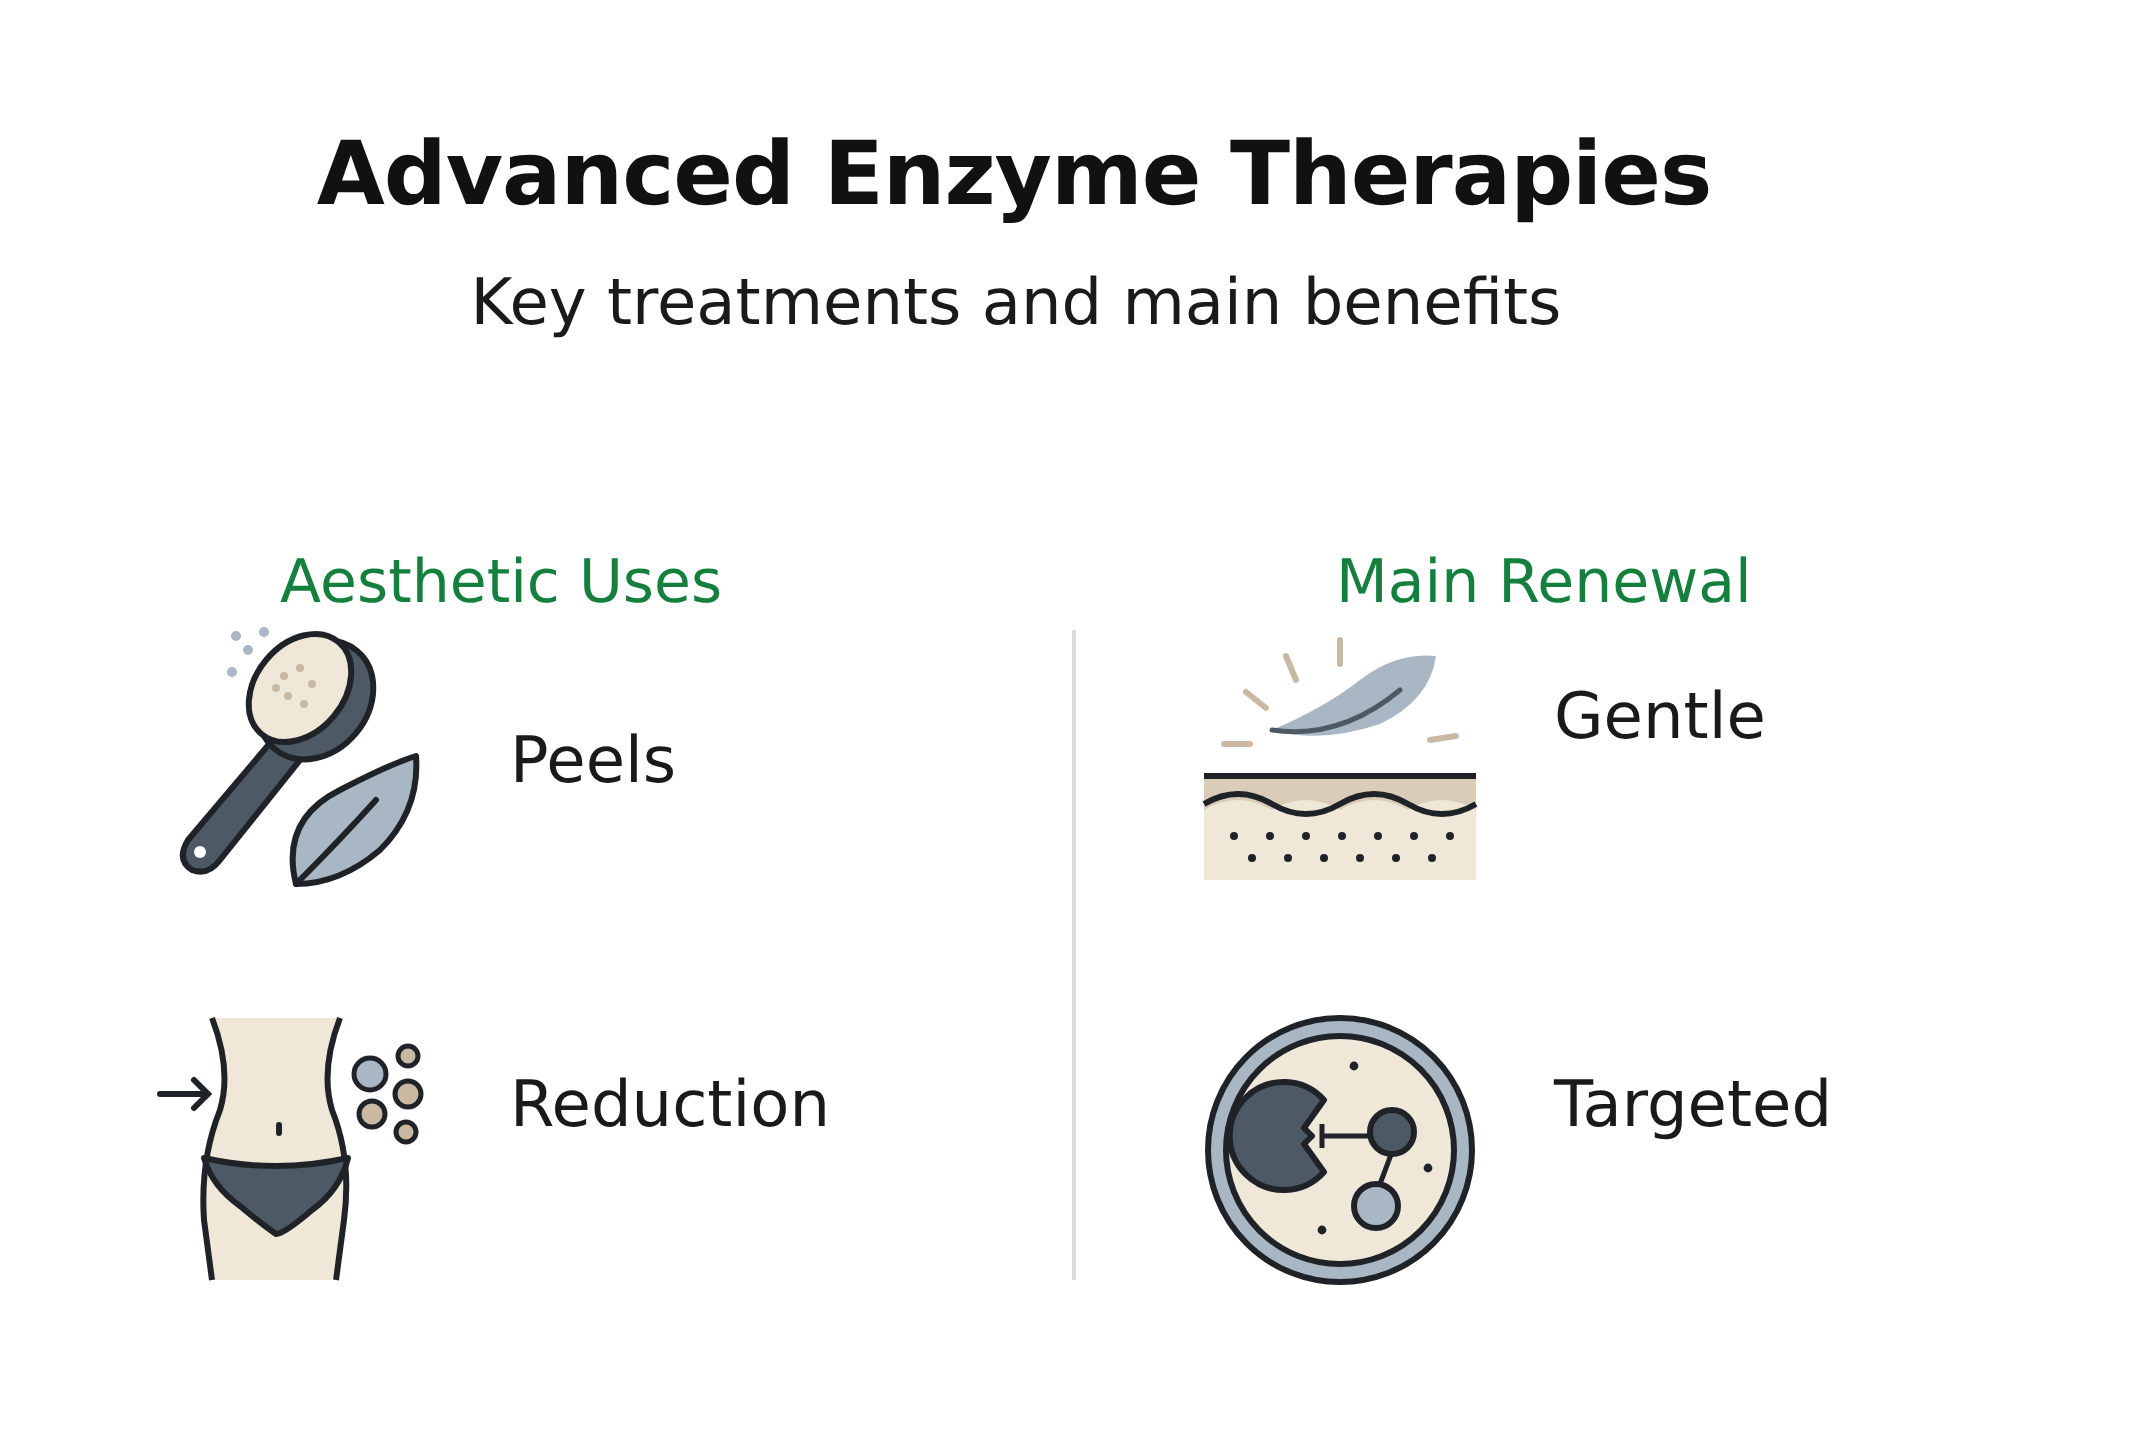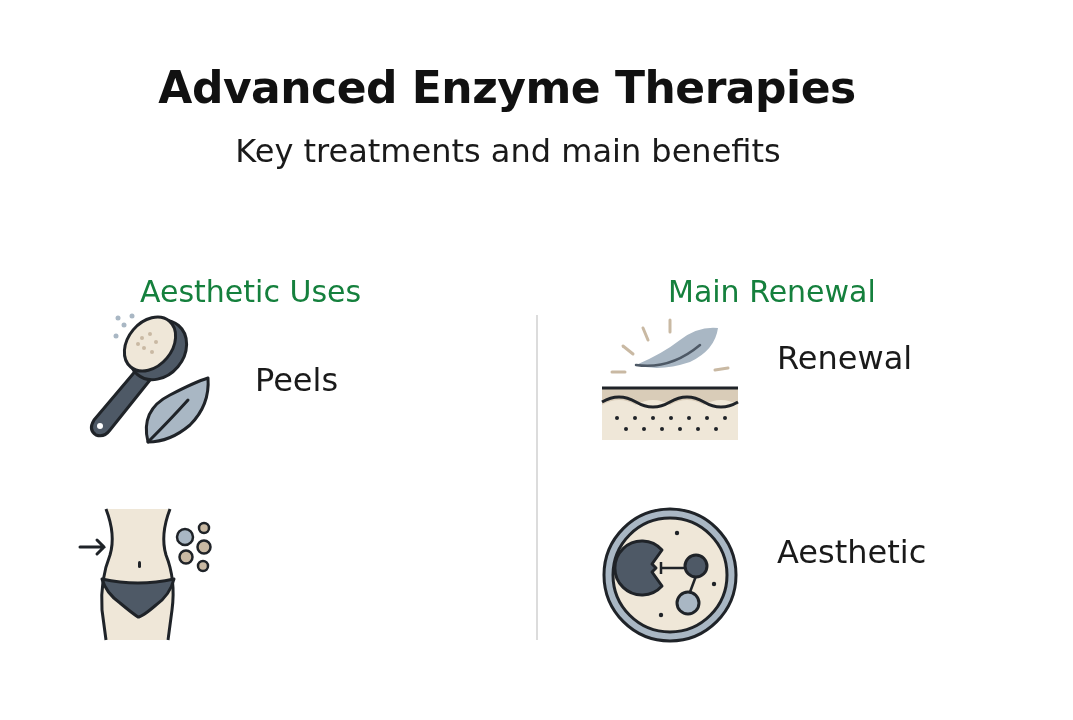--- a/index.html
+++ b/index.html
@@ -76,20 +76,21 @@
     <rect x="68" y="66" width="3" height="7" rx="1.5" fill="#1f2328"></rect>
     <path d="M10 52 L34 52 M27 45 L34 52 L27 59" fill="none" stroke="#1f2328" stroke-width="3" stroke-linecap="round"></path>
     <circle cx="115" cy="42" r="8" fill="#a9b7c4" stroke="#1f2328" stroke-width="2.5"></circle>
     <circle cx="134" cy="33" r="5" fill="#c9b9a3" stroke="#1f2328" stroke-width="2.5"></circle>
     <circle cx="134" cy="52" r="6.5" fill="#c9b9a3" stroke="#1f2328" stroke-width="2.5"></circle>
     <circle cx="116" cy="62" r="6.5" fill="#c9b9a3" stroke="#1f2328" stroke-width="2.5"></circle>
     <circle cx="133" cy="71" r="5" fill="#c9b9a3" stroke="#1f2328" stroke-width="2.5"></circle>
   </svg>
 </div>
 <div class="label" style="left:255px; top:530px;">
+  <div>Reduction</div>
 </div>
 
 <div class="icon" style="left:590px; top:310px;">
   <svg width="160" height="150" viewBox="0 0 160 150">
     <g stroke="#c9b9a3" stroke-width="3" stroke-linecap="round">
       <line x1="22" y1="62" x2="35" y2="62"></line>
       <line x1="33" y1="36" x2="43" y2="44"></line>
       <line x1="53" y1="18" x2="58" y2="30"></line>
       <line x1="80" y1="10" x2="80" y2="22"></line>
       <line x1="125" y1="60" x2="138" y2="58"></line>
@@ -111,33 +112,33 @@
       <circle cx="36" cy="119" r="2"></circle>
         <circle cx="54" cy="119" r="2"></circle>
         <circle cx="72" cy="119" r="2"></circle>
       <circle cx="90" cy="119" r="2"></circle>
         <circle cx="108" cy="119" r="2"></circle>
         <circle cx="126" cy="119" r="2"></circle>
     </g>
   </svg>
 </div>
 <div class="label" style="left:777px; top:336px;">
-  <div>Renewal</div>
+  <div>Gentle</div>
 </div>
 
 <div class="icon" style="left:590px; top:500px;">
   <svg width="160" height="150" viewBox="0 0 160 150">
     <circle cx="80" cy="75" r="66" fill="#a9b7c4" stroke="#1f2328" stroke-width="3"></circle>
     <circle cx="80" cy="75" r="57" fill="#efe7d8" stroke="#1f2328" stroke-width="3"></circle>
     <path d="M72 50 A27 27 0 1 0 72 86 L62 72 L66 68 L62 64 Z" fill="#4e5966" stroke="#1f2328" stroke-width="3" stroke-linejoin="round"></path>
     <line x1="71" y1="68" x2="96" y2="68" stroke="#1f2328" stroke-width="2.5"></line>
     <line x1="71" y1="62" x2="71" y2="74" stroke="#1f2328" stroke-width="2.5"></line>
     <line x1="106" y1="76" x2="100" y2="92" stroke="#1f2328" stroke-width="2.5"></line>
     <circle cx="106" cy="66" r="11" fill="#4e5966" stroke="#1f2328" stroke-width="3"></circle>
     <circle cx="98" cy="103" r="11" fill="#a9b7c4" stroke="#1f2328" stroke-width="3"></circle>
     <circle cx="87" cy="33" r="2.2" fill="#1f2328"></circle>
     <circle cx="124" cy="84" r="2.2" fill="#1f2328"></circle>
     <circle cx="71" cy="115" r="2.2" fill="#1f2328"></circle>
   </svg>
 </div>
 <div class="label" style="left:777px; top:530px;">
-  <div>Aesthetic</div>
+  <div>Targeted</div>
 </div>
 
 </body></html>

